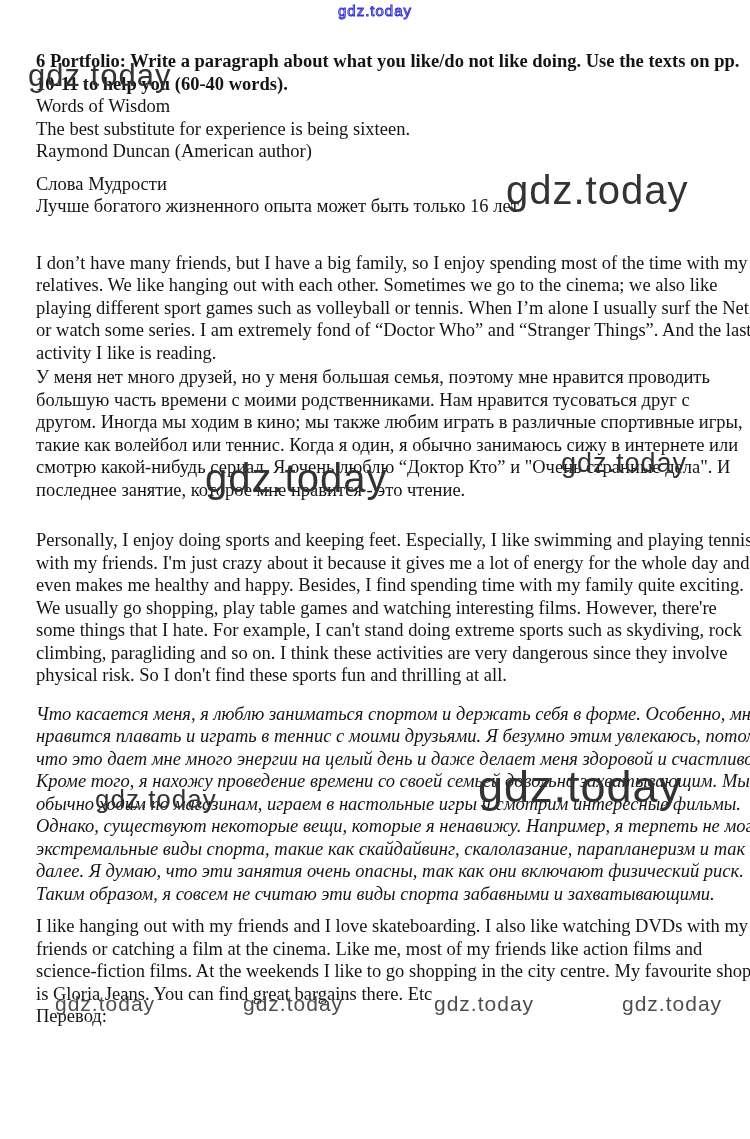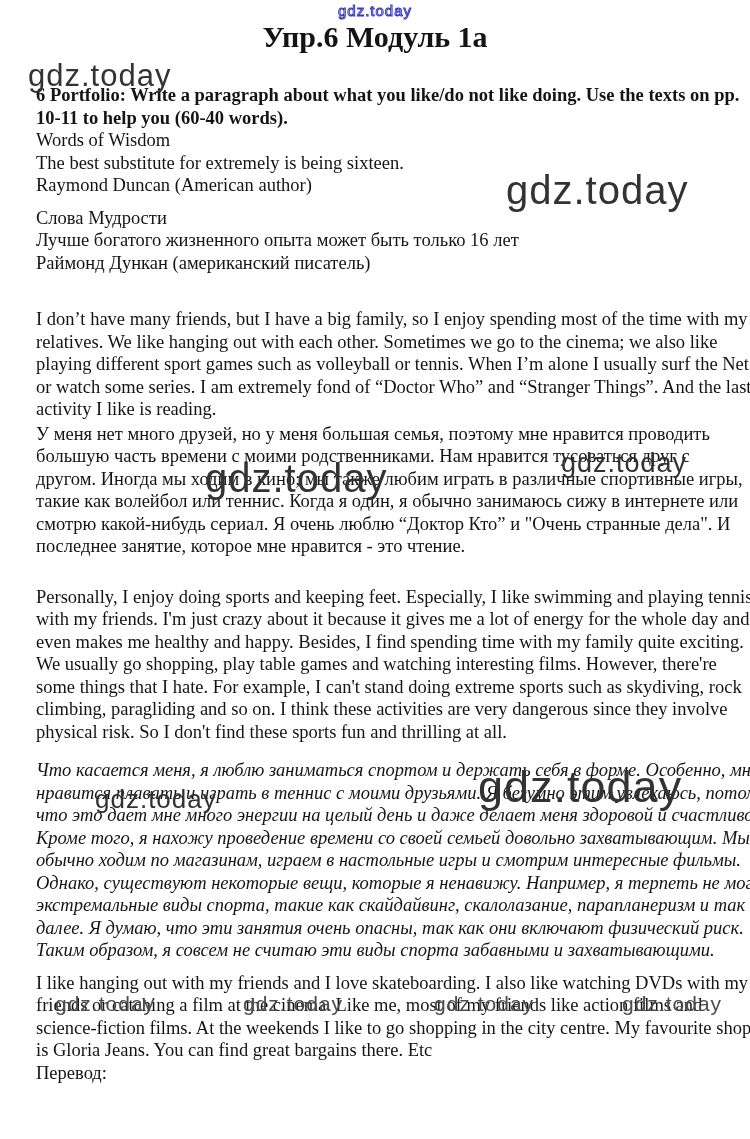--- a/index.html
+++ b/index.html
@@ -67,31 +67,29 @@
   .wm-r4 { left:622px; }
 </style>
 </head>
 <body>
 
 <div class="page">
 
   <div class="content">
     <p class="wm-top">gdz.today</p>
 
-    <p class="title">Упр.6 Модуль 1а</p>
 
     <p class="b task-en">6 Portfolio: Write a paragraph about what you like/do not like doing. Use the texts on pp.
 10-11 to help you (60-40 words).</p>
     <p>Words of Wisdom</p>
-    <p>The best substitute for extremely is being sixteen.</p>
+    <p>The best substitute for experience is being sixteen.</p>
     <p>Raymond Duncan (American author)</p>
 
     <p class="wis-ru">Слова Мудрости</p>
     <p>Лучше богатого жизненного опыта может быть только 16 лет</p>
-    <p>Раймонд Дункан (американский писатель)</p>
 
     <p class="p1en">I don’t have many friends, but I have a big family, so I enjoy spending most of the time with my
 relatives. We like hanging out with each other. Sometimes we go to the cinema; we also like
 playing different sport games such as volleyball or tennis. When I’m alone I usually surf the Net
 or watch some series. I am extremely fond of “Doctor Who” and “Stranger Things”. And the last
 activity I like is reading.</p>
     <p class="p1ru">У меня нет много друзей, но у меня большая семья, поэтому мне нравится проводить
 большую часть времени с моими родственниками. Нам нравится тусоваться друг с
 другом. Иногда мы ходим в кино; мы также любим играть в различные спортивные игры,
 такие как волейбол или теннис. Когда я один, я обычно занимаюсь сижу в интернете или

